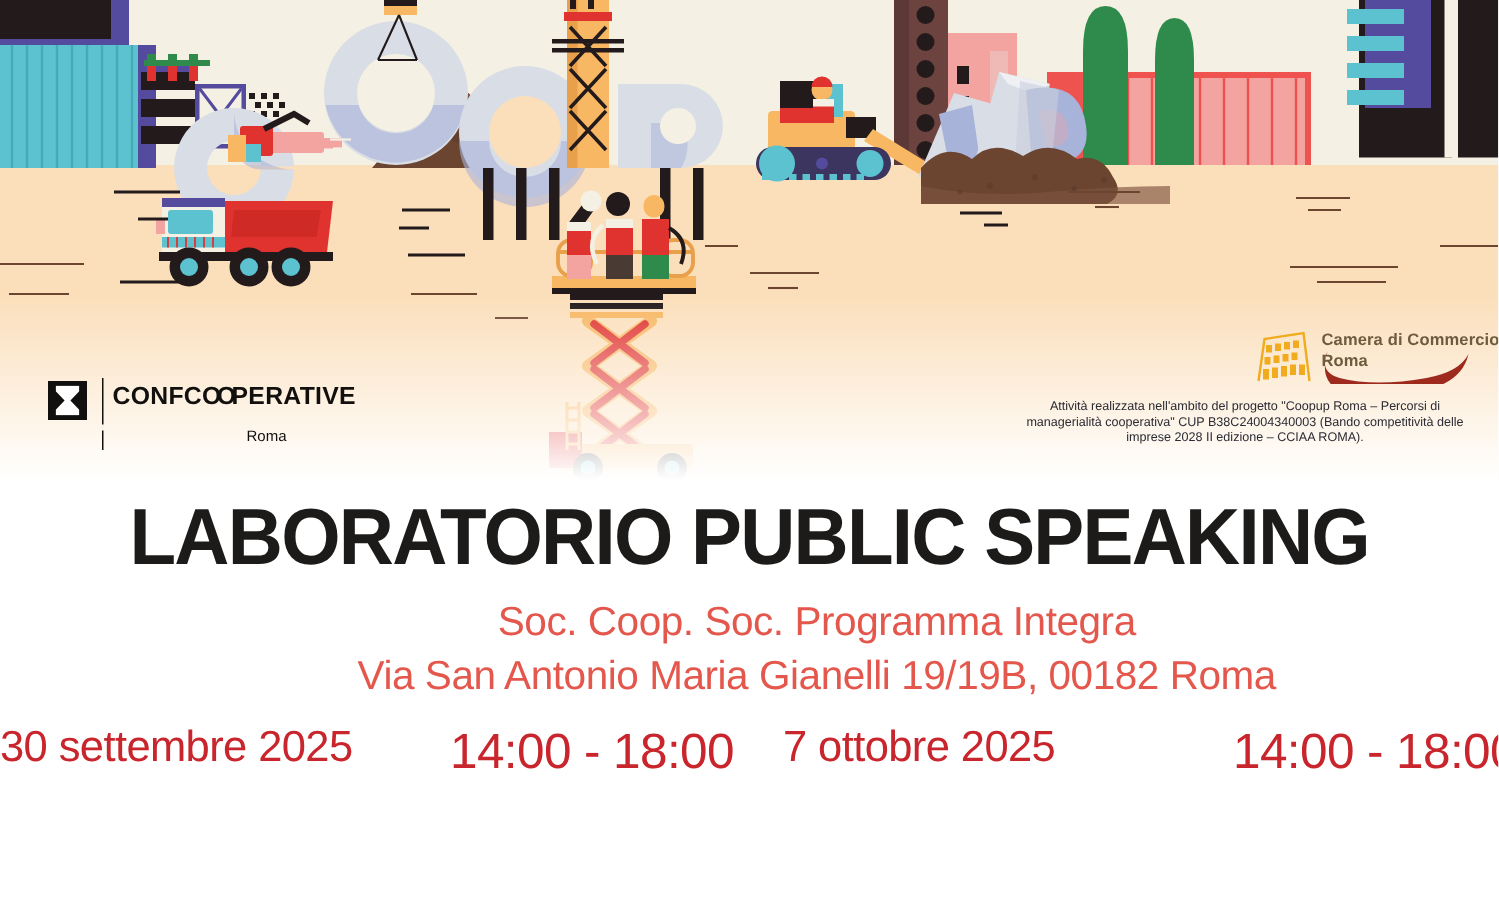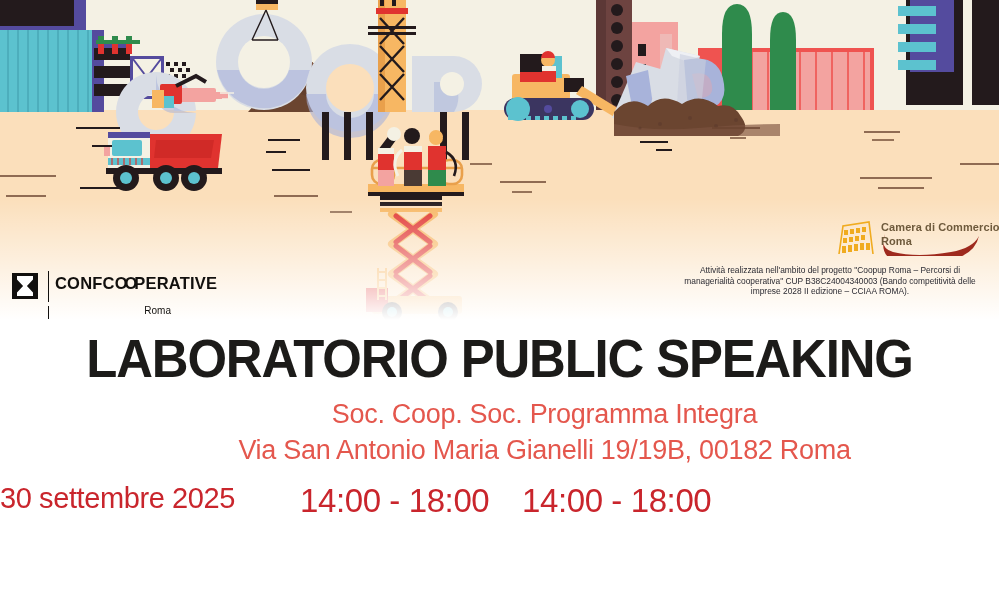--- a/index.html
+++ b/index.html
@@ -11,21 +11,21 @@
   .poster{position:relative;width:999px;height:600px;background:#ffffff;overflow:hidden;}
 
   
   .illo{
     position:absolute;left:0;top:0;width:999px;height:320px;overflow:hidden;
     background:linear-gradient(180deg,#f4f1e4 0%,#f4f1e4 36%,#fbdfbb 37%,#fde8cd 62%,#fdf3e6 82%,#ffffff 100%);
   }
   .illo svg{position:absolute;left:0;top:0;display:block;}
 
   
-  .logo-confcoop{position:absolute;left:12px;top:252px;width:180px;height:52px;margin-top:19px;}
+  .logo-confcoop{position:absolute;left:32px;top:252px;width:180px;height:52px;}
   .logo-confcoop .mark{position:absolute;left:0;top:2px;width:26px;height:26px;background:#12100e;}
   .logo-confcoop .mark i{
     position:absolute;left:5px;top:3px;width:16px;height:20px;background:#ffffff;
     clip-path:polygon(0 0,100% 0,100% 18%,62% 50%,100% 82%,100% 100%,0 100%,0 82%,38% 50%,0 18%);
   }
   .logo-confcoop .divider{position:absolute;left:36px;top:0px;width:1px;height:31px;background:#12100e;}
   .logo-confcoop .divider2{position:absolute;left:36px;top:35px;width:1px;height:13px;background:#12100e;}
   .logo-confcoop .cname{
     position:absolute;left:43px;top:3px;font-size:16.5px;font-weight:700;letter-spacing:.2px;
     color:#12100e;font-family:"Liberation Sans",sans-serif;white-space:nowrap;
@@ -472,17 +472,18 @@
     <div>Soc. Coop. Soc. Programma Integra</div>
     <div>Via San Antonio Maria Gianelli 19/19B, 00182 Roma</div>
   </div>
 
   <div class="schedule">
     <div class="srow">
       <span class="sdate">30 settembre 2025</span>
       <span class="stime">14:00 - 18:00</span>
     </div>
     <div class="srow">
+      <span class="sdate">7 ottobre 2025</span>
       <span class="stime">14:00 - 18:00</span>
     </div>
   </div>
 
 </div>
 
 </body></html>

